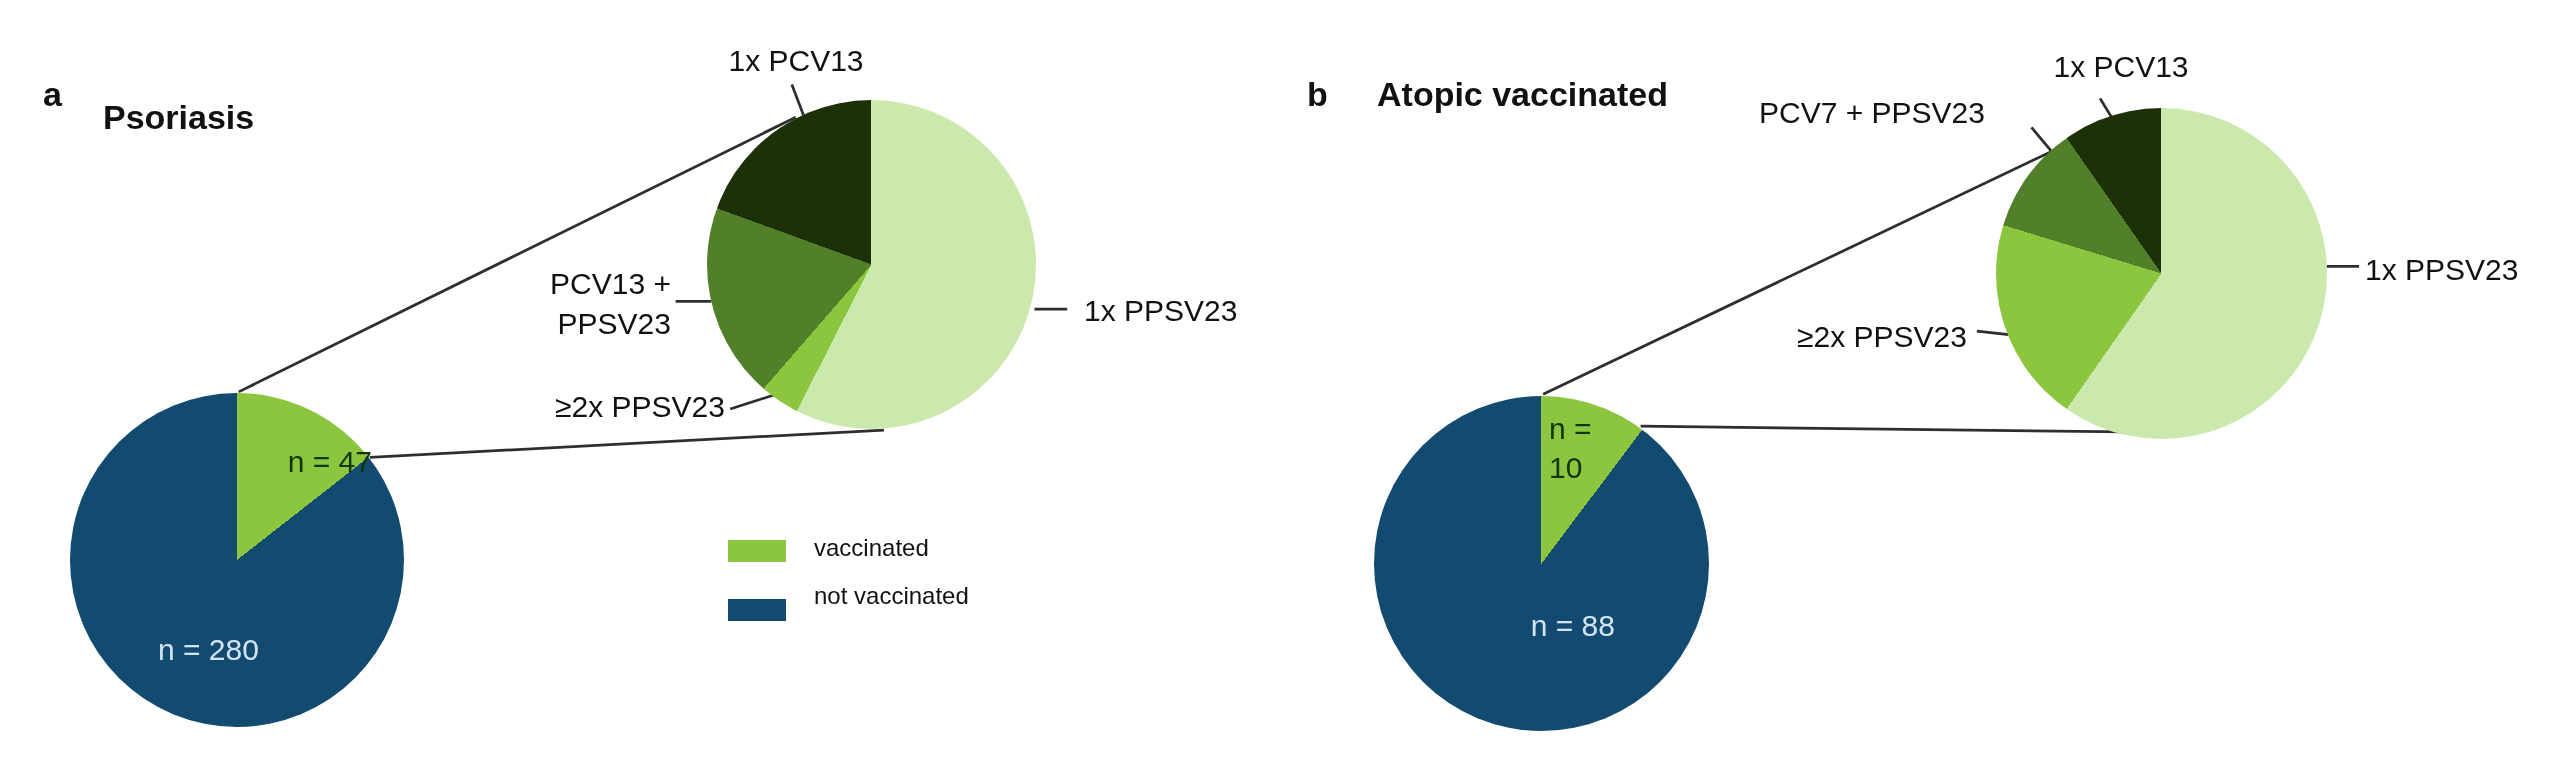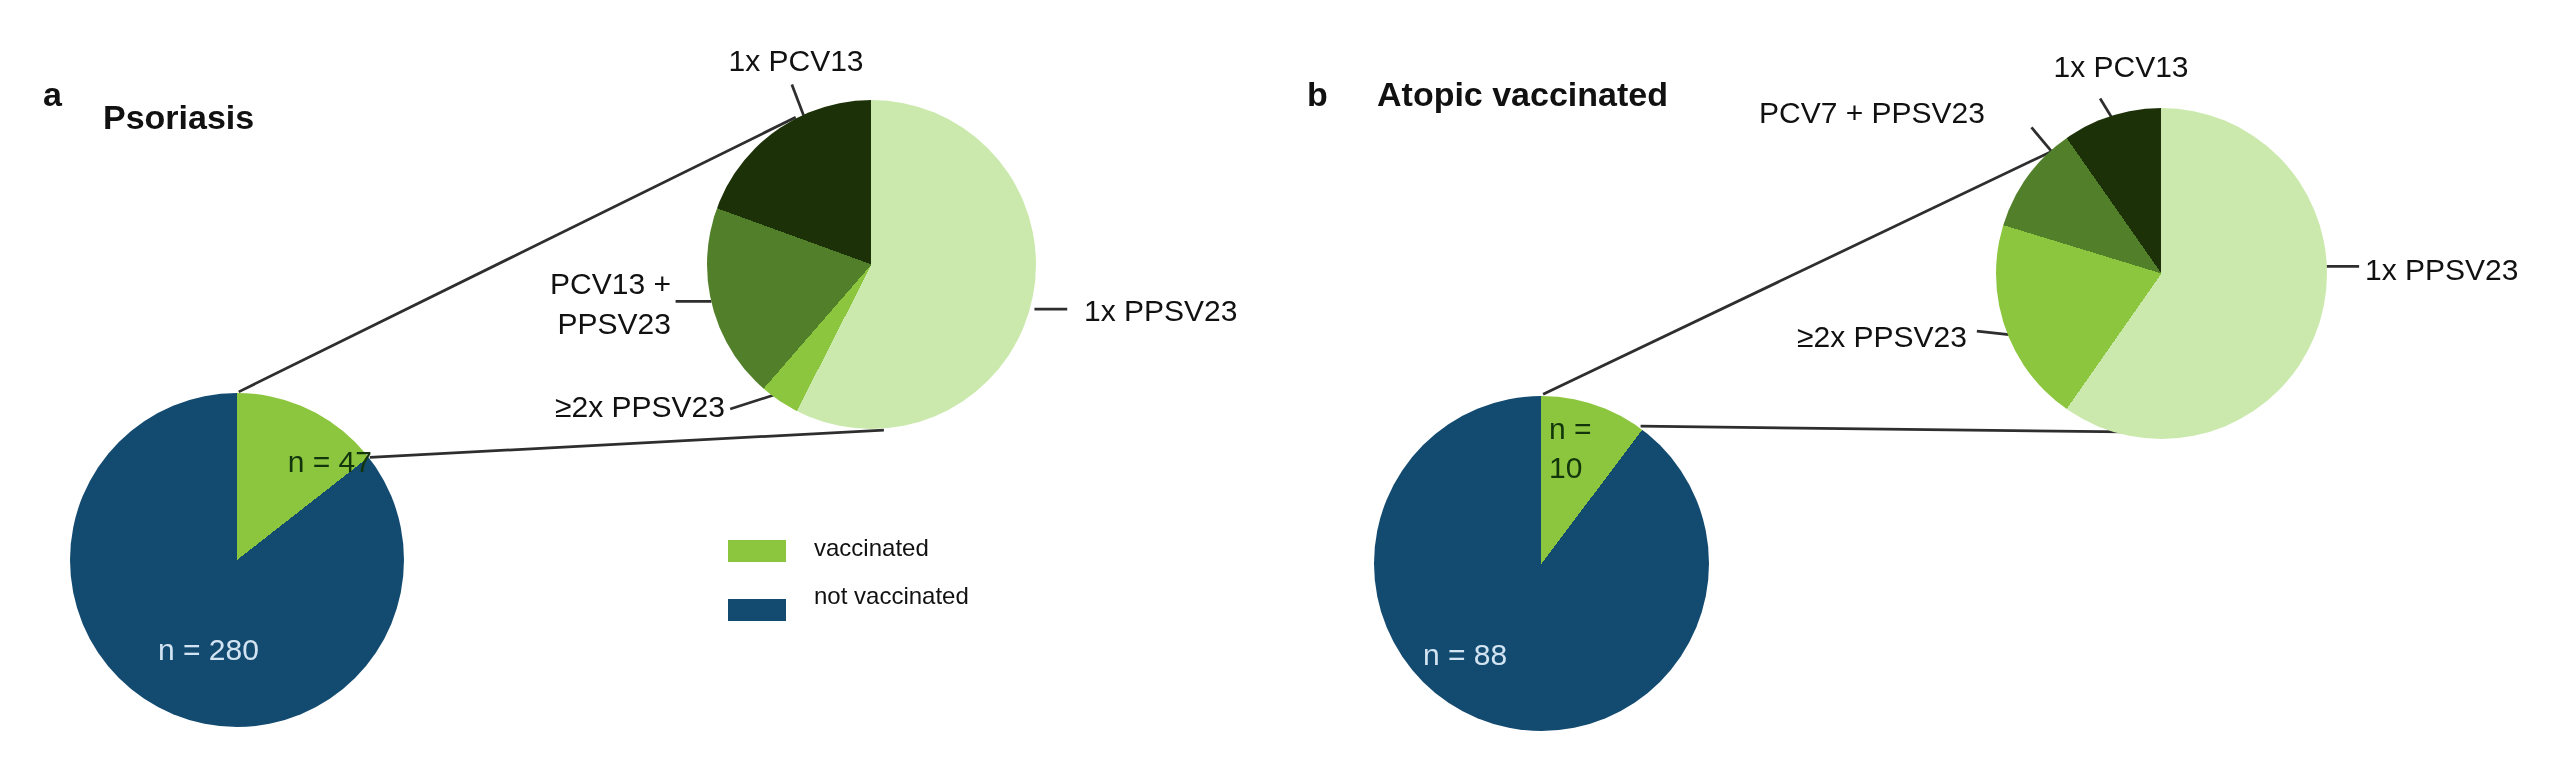--- a/index.html
+++ b/index.html
@@ -89,21 +89,21 @@
   <div class="legend-text" style="left:814px;top:582px;">not vaccinated</div>
 
   <div class="abs panel-letter" style="left:1307px;top:75px;">b</div>
   <div class="abs panel-title" style="left:1377px;top:75px;">Atopic vaccinated</div>
 
   <div class="pie" style="left: 1374px; top: 396px; width: 335px; height: 335px; background: conic-gradient(rgb(140, 198, 63) 0deg, rgb(140, 198, 63) 37deg, rgb(19, 74, 112) 37deg, rgb(19, 74, 112) 360deg);"></div>
   <div class="n-label-dark" style="left:1549px;top:409px;">
     <div>n =</div>
     <div>10</div>
   </div>
-  <div class="n-label-light" style="left:1423px;top:609px;width:156px;text-align:left;margin-top:29px;">n = 88</div>
+  <div class="n-label-light" style="left:1459px;top:609px;width:156px;text-align:right;">n = 88</div>
 
   <div class="pie" style="left: 1996px; top: 108px; width: 331px; height: 331px; background: conic-gradient(rgb(203, 233, 172) 0deg, rgb(203, 233, 172) 215deg, rgb(140, 198, 63) 215deg, rgb(140, 198, 63) 287deg, rgb(82, 128, 42) 287deg, rgb(82, 128, 42) 325deg, rgb(28, 49, 8) 325deg, rgb(28, 49, 8) 360deg);"></div>
 
   <div class="lbl center" style="left:2004px;top:47px;width:234px;">1x PCV13</div>
   <div class="lbl" style="left:1759px;top:93px;">PCV7 + PPSV23</div>
   <div class="lbl right" style="left:1745px;top:317px;width:222px;">≥2x PPSV23</div>
   <div class="lbl" style="left:2365px;top:250px;">1x PPSV23</div>
 
 </div>
 

